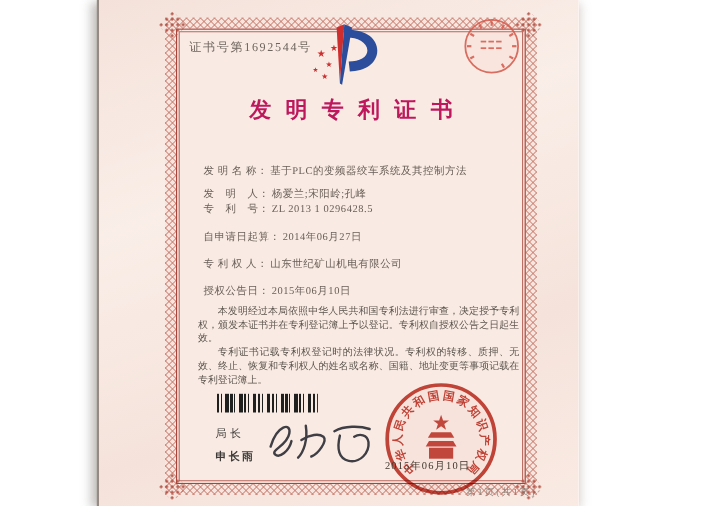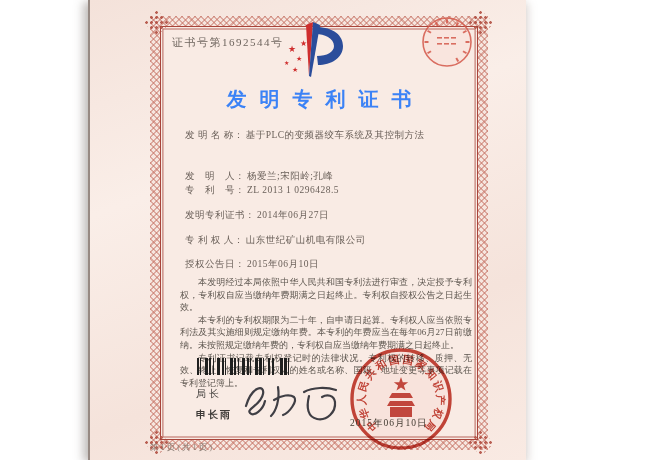--- a/index.html
+++ b/index.html
@@ -40,21 +40,21 @@
   .corner.tl{left:-6px;top:-6px;} .corner.tr{right:-6px;top:-6px;}
   .corner.bl{left:-6px;bottom:-6px;} .corner.br{right:-6px;bottom:-6px;}
 
   .cert-no{
     position:absolute;left:172px;top:35px;
     font-size:11px;color:#6e655e;letter-spacing:1.5px;
   }
   .logo{position:absolute;left:276px;top:18px;width:74px;height:70px;}
   .title{
     position:absolute;left:150px;top:86px;width:338px;
-    text-align:center;font-size:20px;font-weight:bold;color:#3b82f6;
+    text-align:center;font-size:20px;font-weight:bold;color:#be185d;
     letter-spacing:13px;text-indent:13px;
   }
   .field{
     position:absolute;left:185px;width:290px;
     font-size:9.5px;color:#695f58;letter-spacing:.5px;white-space:nowrap;
   }
   .field .lab{margin-right:2px;}
   .body-text{
     position:absolute;left:180px;top:276px;width:292px;
     font-size:9px;line-height:12.6px;color:#5d564f;text-align:justify;
@@ -72,21 +72,21 @@
   .signature{position:absolute;left:238px;top:374px;width:112px;height:52px;}
   .seal{position:absolute;left:344px;top:342px;width:114px;height:114px;mix-blend-mode:multiply;opacity:.93;}
   .seal-ch{font-size:10.5px;fill:#c13a2e;text-anchor:middle;font-weight:bold;
     font-family:"Liberation Serif","DejaVu Serif",serif;}
   .seal-date{
     position:absolute;left:350px;top:417px;font-size:9.5px;color:#40392f;
     letter-spacing:1px;white-space:nowrap;
   }
   .stamp{position:absolute;left:420px;top:15px;width:54px;height:54px;opacity:.85;}
   .footer-page{
-    position:absolute;left:150px;top:442px;width:338px;text-align:left;
+    position:absolute;left:150px;top:442px;width:338px;text-align:right;
     font-size:8.5px;color:#8a7f76;letter-spacing:2px;
   }
 </style>
 </head>
 <body>
 
 <div class="stage">
   <div class="paper"></div>
 
   <div class="frame">
@@ -105,42 +105,41 @@
     <polygon points="37,4 44,7 35,59 33,58" fill="#2b4d9b"></polygon>
     <text x="24" y="28" font-size="8" fill="#cf2e2e">★</text>
     <text x="12" y="34" font-size="9" fill="#cf2e2e">★</text>
     <text x="20" y="43" font-size="7" fill="#cf2e2e">★</text>
     <text x="8" y="47" font-size="6" fill="#cf2e2e">★</text>
     <text x="16" y="54" font-size="7" fill="#cf2e2e">★</text>
   </svg>
 
   <div class="title">发明专利证书</div>
 
-  <div class="field" style="top:129px">
+  <div class="field" style="top:149px">
     <span class="lab">发 明 名 称：</span><span>基于PLC的变频器绞车系统及其控制方法</span>
   </div>
   <div class="field" style="top:170px">
     <span class="lab">发　明　人：</span><span>杨爱兰;宋阳岭;孔峰</span>
   </div>
   <div class="field" style="top:184px">
     <span class="lab">专　利　号：</span><span>ZL 2013 1 0296428.5</span>
   </div>
   <div class="field" style="top:209px">
-    <span class="lab">发明专利证书：</span><span>2014年06月27日</span>
+    <span class="lab">自申请日起算：</span><span>2014年06月27日</span>
   </div>
   <div class="field" style="top:234px">
     <span class="lab">专 利 权 人：</span><span>山东世纪矿山机电有限公司</span>
   </div>
   <div class="field" style="top:258px">
     <span class="lab">授权公告日：</span><span>2015年06月10日</span>
   </div>
 
   <div class="body-text">
-    <p>本发明经过本局依照中华人民共和国专利法进行审查，决定授予专利权，专利权自应当缴纳年费期满之日起终止。专利权自授权公告之日起生效。</p>
-    <p>本专利的专利权期限为二十年，自申请日起算。专利权人应当依照专利法及其实施细则规定缴纳年费。本专利的年费应当在每年06月27日前缴纳。未按照规定缴纳年费的，专利权自应当缴纳年费期满之日起终止。</p>
+    <p>本发明经过本局依照中华人民共和国专利法进行审查，决定授予专利权，颁发本证书并在专利登记簿上予以登记。专利权自授权公告之日起生效。</p>
     <p>专利证书记载专利权登记时的法律状况。专利权的转移、质押、无效、终止、恢复和专利权人的姓名或名称、国籍、地址变更等事项记载在专利登记簿上。</p>
   </div>
 
   <div class="barcode"></div>
 
   <div class="director-title">局长</div>
   <div class="director-name">申长雨</div>
 
   <svg class="signature" viewBox="0 0 112 52">
     <g fill="none" stroke="#26272f" stroke-width="2.2" stroke-linecap="round" opacity=".88">

